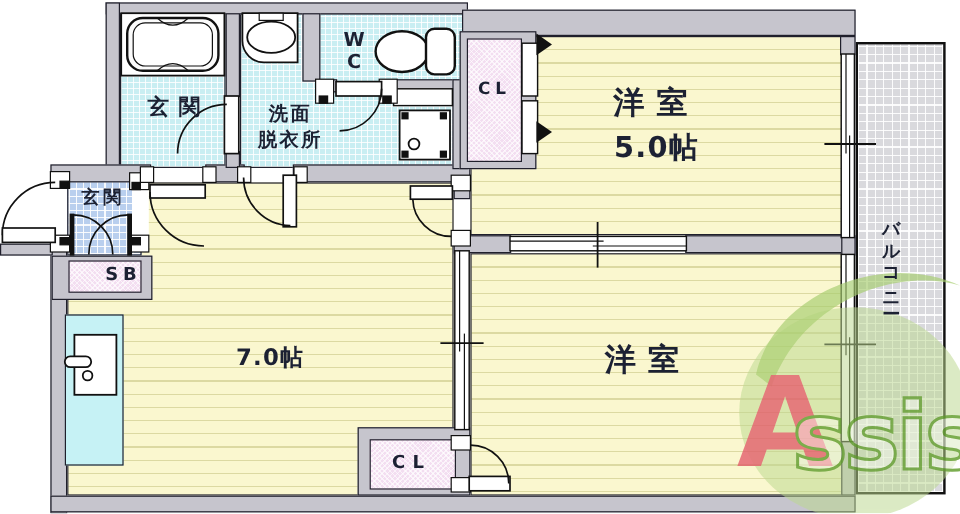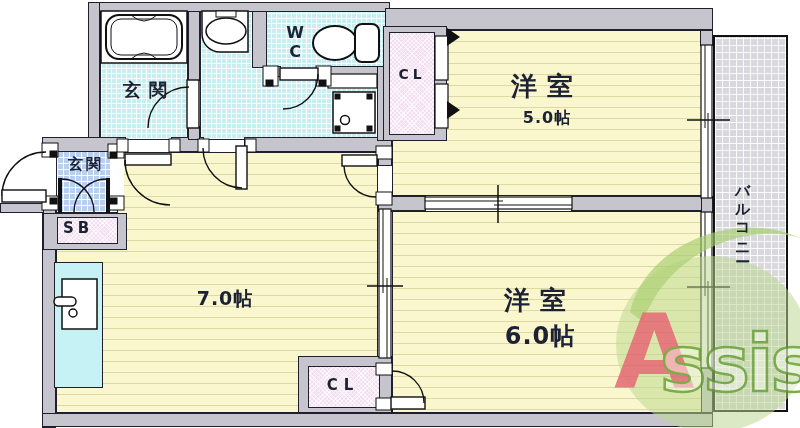--- a/index.html
+++ b/index.html
@@ -201,27 +201,30 @@
 
     <g opacity="0.88">
       <ellipse cx="712" cy="344" rx="96" ry="88" fill="#bdd88f" opacity="0.6"></ellipse>
       <path d="M630,312 C645,245 735,208 800,238 C745,222 668,252 643,322 Z" fill="#a6cc6d" opacity="0.75"></path>
       <text x="614" y="388" font-family="DejaVu Sans, sans-serif" font-size="104" font-weight="bold" fill="#e25568" opacity="0.85">A</text>
       <text x="660" y="391" font-family="DejaVu Sans, sans-serif" font-size="78" font-weight="bold" fill="rgba(255,255,255,0.45)" stroke="#6ba339" stroke-width="2.5" letter-spacing="-3">ssist</text>
     </g>
   </svg>
 
   <div class="label" style="left:110px;top:79px;width:78px;font-size:18px;letter-spacing:8px;">玄関</div>
+  <div class="label" style="left:196px;top:84px;width:92px;font-size:16px;letter-spacing:2px;line-height:22px;">
+    <span style="display:block">洗面</span>
+    <span style="display:block">脱衣所</span>
+  </div>
   <div class="label" style="left:278px;top:23px;width:34px;font-size:16px;line-height:19px;">
     <span style="display:block">W</span>
     <span style="display:block">C</span>
   </div>
   <div class="label" style="left:387px;top:66px;width:50px;font-size:14px;letter-spacing:4px;">CL</div>
   <div class="label" style="left:452px;top:70px;width:190px;font-size:26px;letter-spacing:10px;">洋室</div>
-  <div class="label" style="left:452px;top:108px;width:190px;font-size:16px;letter-spacing:1px;">5.0帖</div>
+  <div class="label" style="left:452px;top:108px;width:190px;font-size:24px;letter-spacing:1px;">5.0帖</div>
   <div class="label v-label" style="left:733px;top:150px;height:130px;font-size:15px;letter-spacing:3px;">バルコニー</div>
   <div class="label" style="left:54px;top:155px;width:64px;font-size:15px;letter-spacing:3px;">玄関</div>
-  <div class="label" style="left:57px;top:219px;width:42px;font-size:15px;letter-spacing:4px;">SB</div>
+  <div class="label" style="left:57px;top:219px;width:61px;font-size:15px;letter-spacing:4px;text-align:right;">SB</div>
   <div class="label" style="left:140px;top:287px;width:170px;font-size:19px;letter-spacing:1px;">7.0帖</div>
   <div class="label" style="left:450px;top:284px;width:180px;font-size:26px;letter-spacing:10px;">洋室</div>
-  <div class="label" style="left:450px;top:321px;width:180px;font-size:24px;letter-spacing:1px;">6.0帖</div>
   <div class="label" style="left:306px;top:376px;width:74px;font-size:15px;letter-spacing:6px;">CL</div>
 </div>
 
 </body></html>

